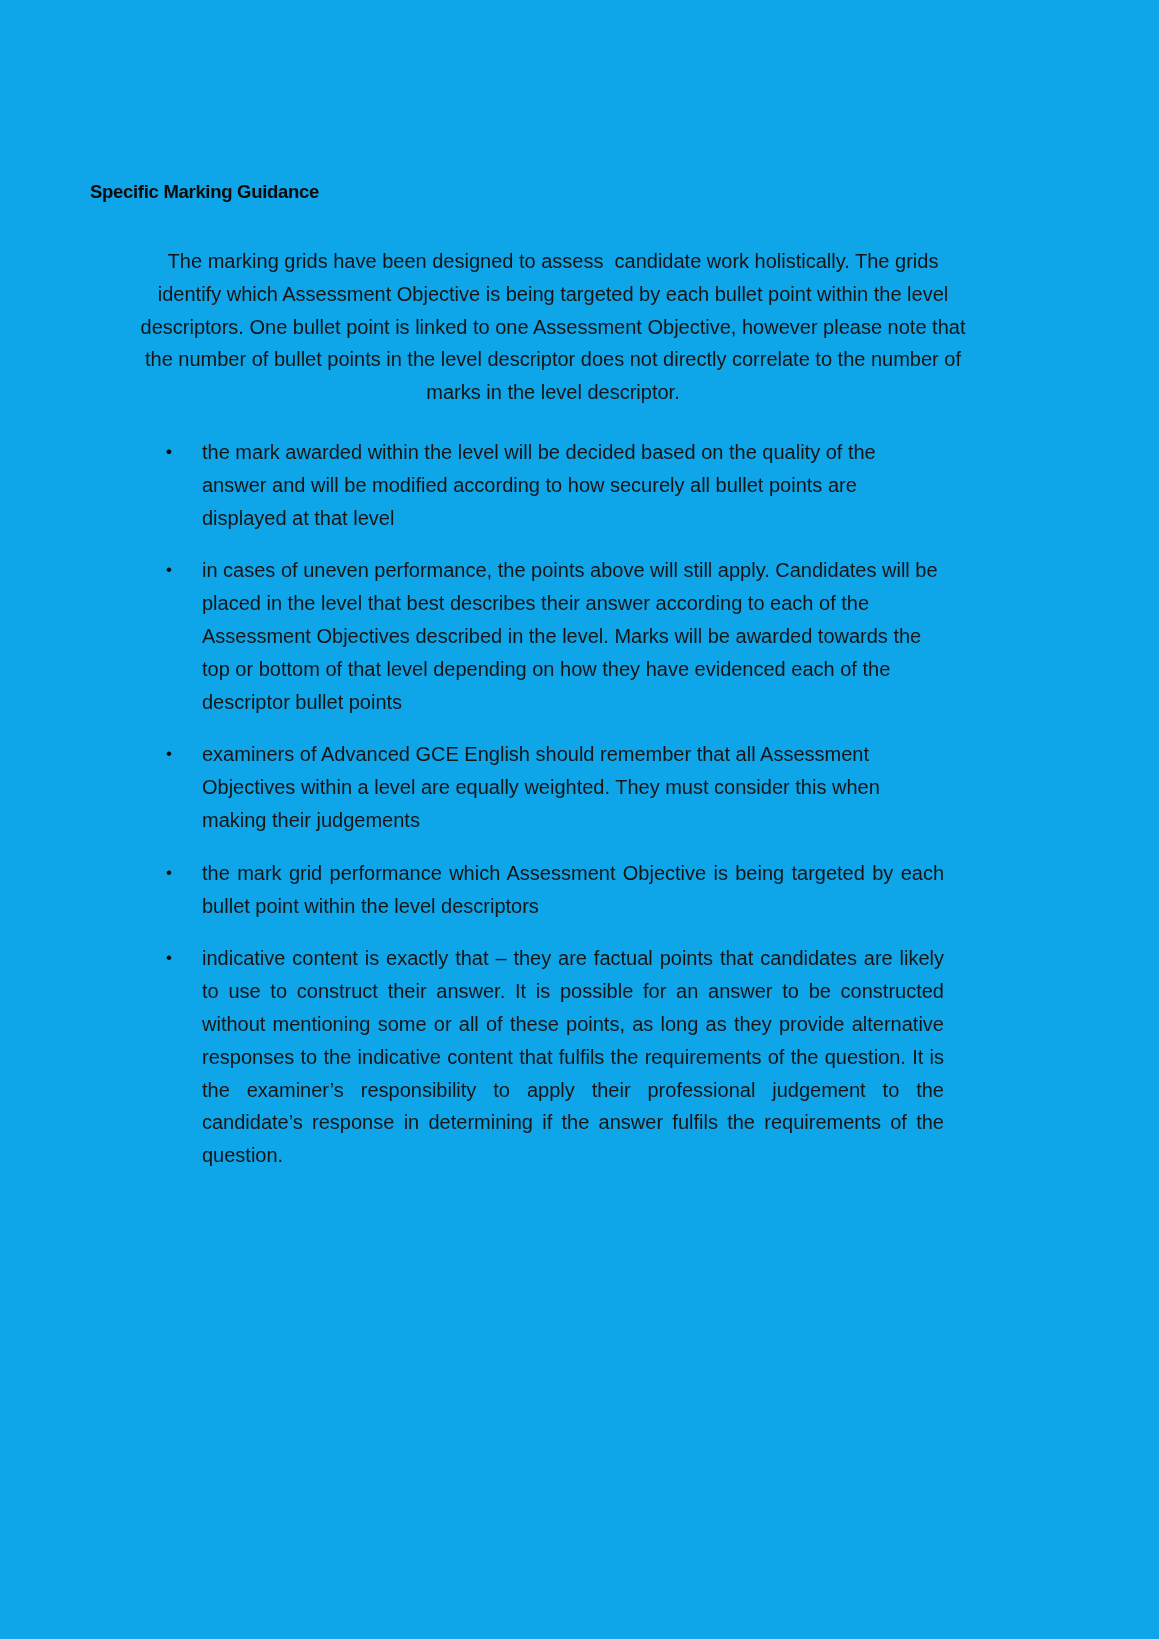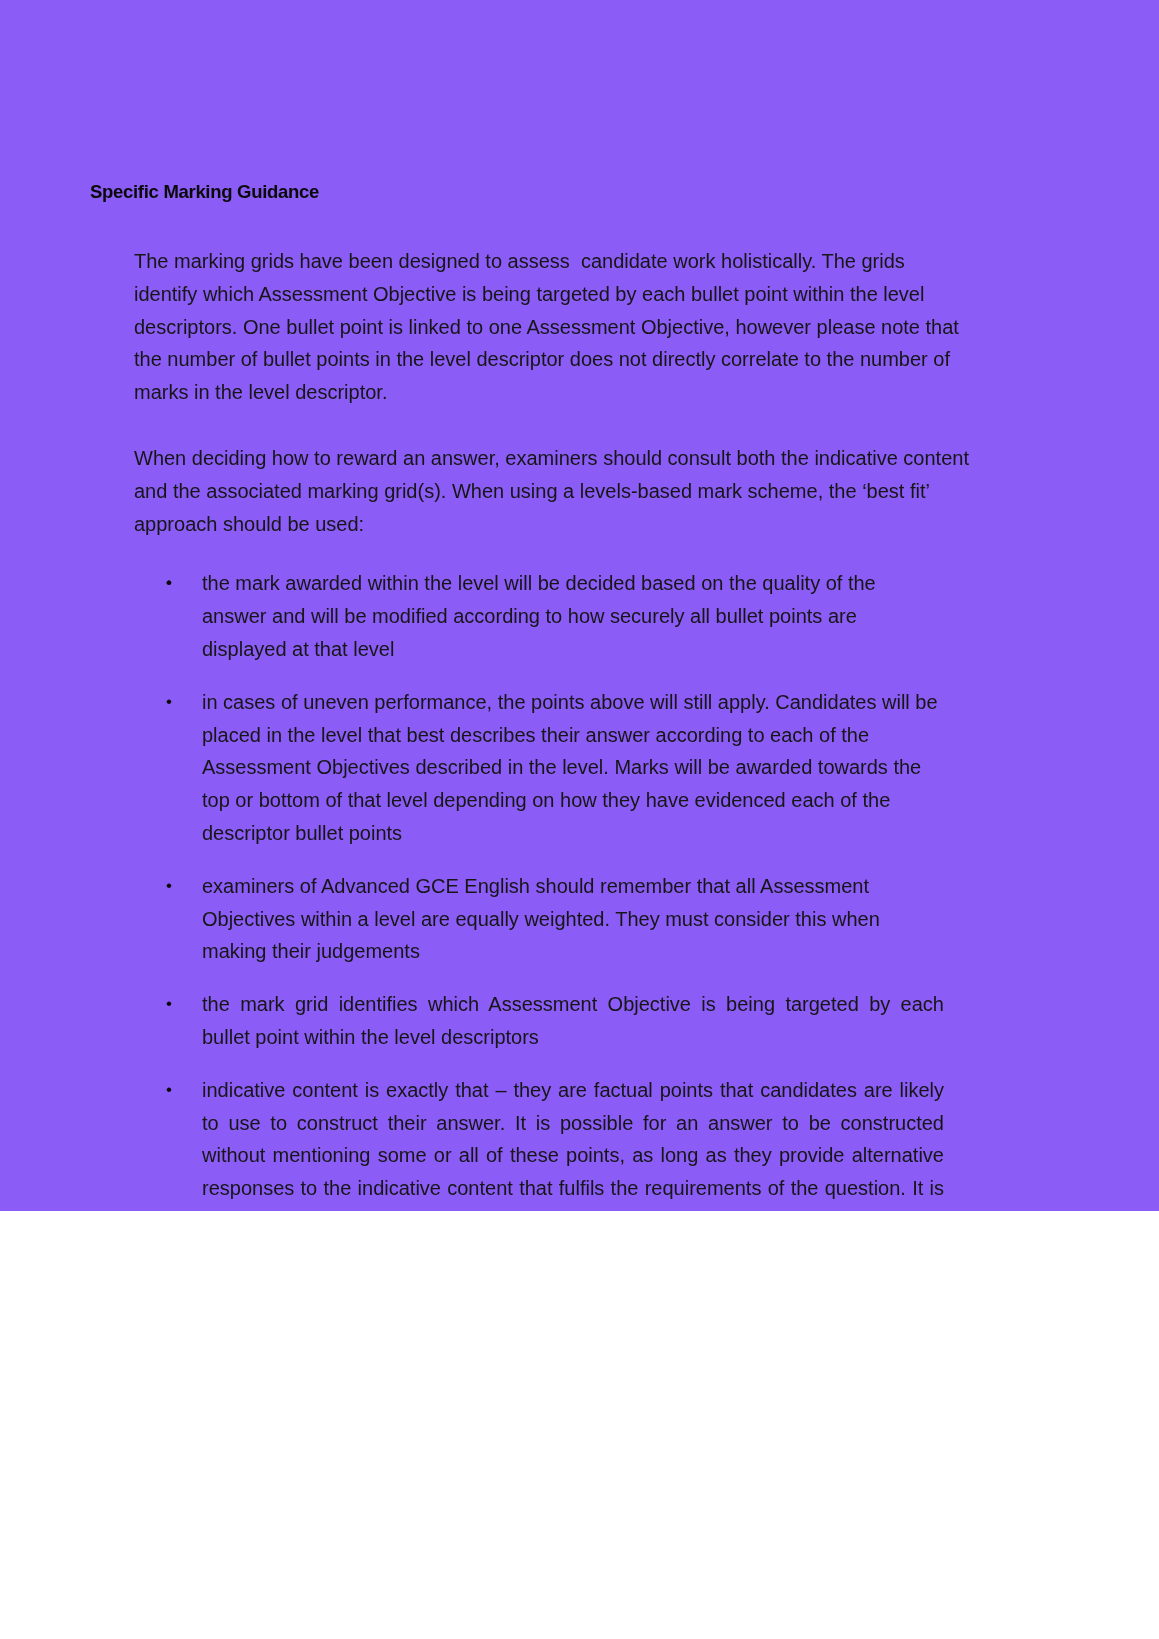--- a/index.html
+++ b/index.html
@@ -3,22 +3,22 @@
 <meta charset="utf-8">
 <style>
   html, body {
     margin: 0;
     padding: 0;
     background: #ffffff;
   }
   .page {
     position: relative;
     width: 1159px;
-    height: 1211px;
-    background: #8b5cf6;
+    height: 1639px;
+    background: #0ea5e9;
     overflow: hidden;
     font-family: "Liberation Sans", "DejaVu Sans", sans-serif;
     color: #141414;
   }
   .content {
     position: absolute;
     top: 181px;
     left: 90px;
     width: 900px;
   }
@@ -30,20 +30,21 @@
     line-height: 22px;
     color: #0a0a0a;
   }
   .para {
     margin: 0 0 33px 44px;
     width: 838px;
     font-size: 20px;
     line-height: 32.8px;
     white-space: pre-wrap;
     color: #161616;
+    text-align: center;
   }
   .para:last-of-type {
     margin-bottom: 27px;
   }
   .bullet-list {
     list-style: none;
     margin: 0;
     padding: 0;
   }
   .bullet-item {
@@ -72,21 +73,20 @@
 </head>
 <body>
 
 <div class="page">
   <div class="content">
 
     <h1 class="heading">Specific Marking Guidance</h1>
 
     <p class="para">The marking grids have been designed to assess  candidate work holistically. The grids identify which Assessment Objective is being targeted by each bullet point within the level descriptors. One bullet point is linked to one Assessment Objective, however please note that the number of bullet points in the level descriptor does not directly correlate to the number of marks in the level descriptor.</p>
 
-    <p class="para">When deciding how to reward an answer, examiners should consult both the indicative content and the associated marking grid(s). When using a levels-based mark scheme, the ‘best fit’ approach should be used:</p>
 
     <ul class="bullet-list">
 
       <li class="bullet-item">
         <span class="dot">•</span>
       </li>
 
       <li class="bullet-item">
         <span class="dot">•</span>
         <span class="txt">the mark awarded within the level will be decided based on the quality of the answer and will be modified according to how securely all bullet points are displayed at that level</span>
@@ -97,21 +97,21 @@
         <span class="txt">in cases of uneven performance, the points above will still apply. Candidates will be placed in the level that best describes their answer according to each of the Assessment Objectives described in the level. Marks will be awarded towards the top or bottom of that level depending on how they have evidenced each of the descriptor bullet points</span>
       </li>
 
       <li class="bullet-item">
         <span class="dot">•</span>
         <span class="txt">examiners of Advanced GCE English should remember that all Assessment Objectives within a level are equally weighted. They must consider this when making their judgements</span>
       </li>
 
       <li class="bullet-item justified">
         <span class="dot">•</span>
-        <span class="txt">the mark grid identifies which Assessment Objective is being targeted by each bullet point within the level descriptors</span>
+        <span class="txt">the mark grid performance which Assessment Objective is being targeted by each bullet point within the level descriptors</span>
       </li>
 
       <li class="bullet-item justified">
         <span class="dot">•</span>
         <span class="txt">indicative content is exactly that – they are factual points that candidates are likely to use to construct their answer. It is possible for an answer to be constructed without mentioning some or all of these points, as long as they provide alternative responses to the indicative content that fulfils the requirements of the question. It is the examiner’s responsibility to apply their professional judgement to the candidate’s response in determining if the answer fulfils the requirements of the question.</span>
       </li>
 
     </ul>
   </div>
 </div>

